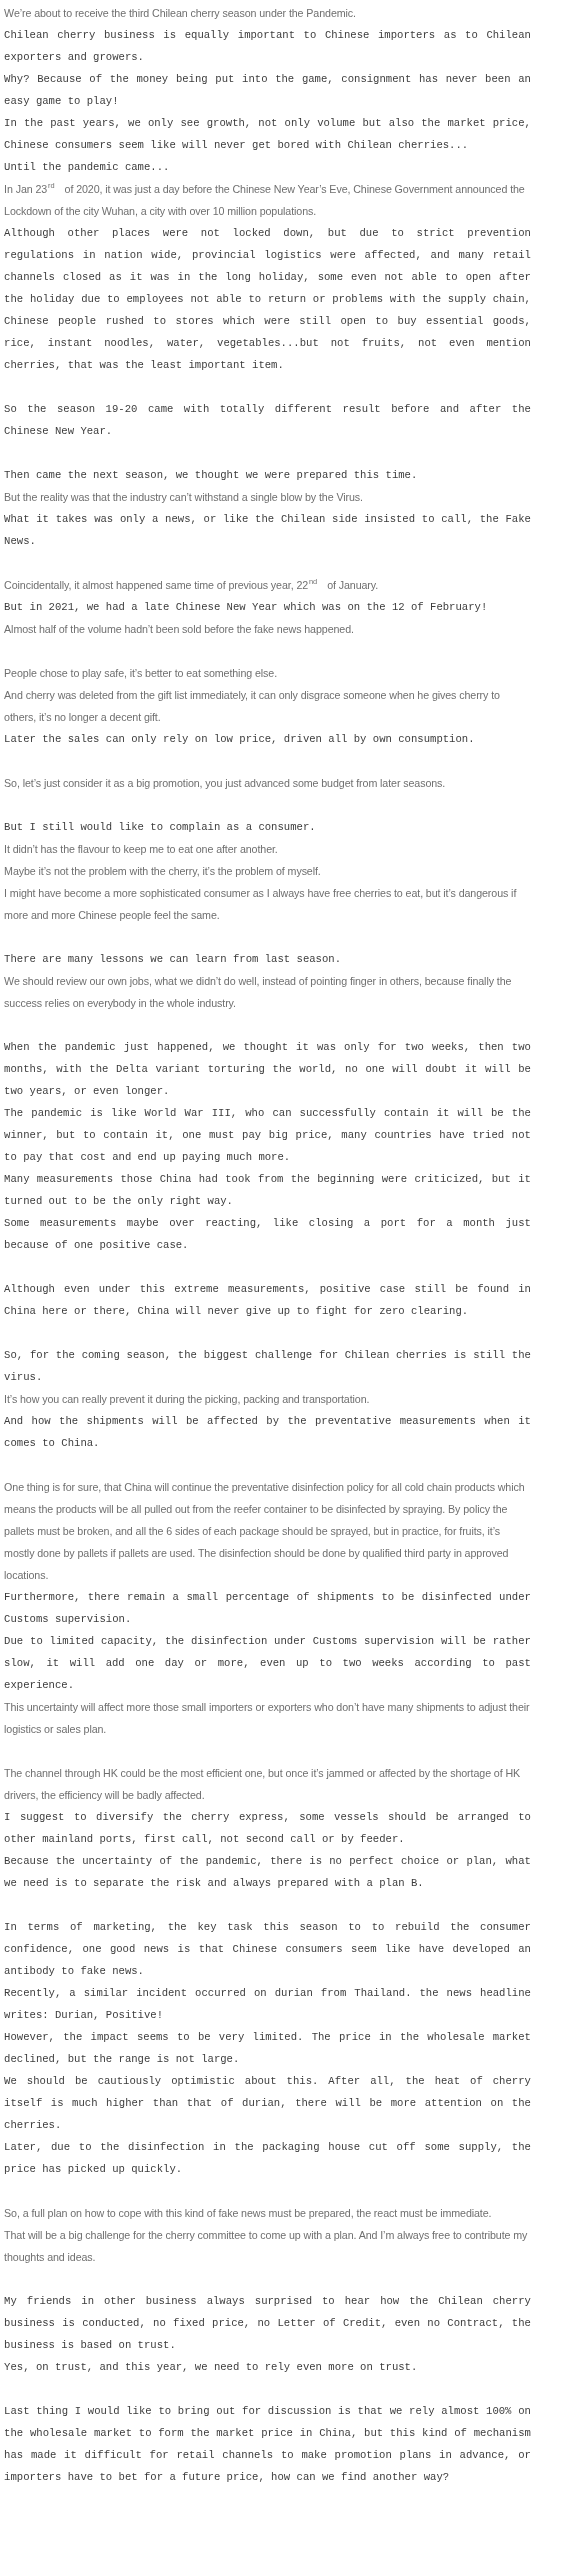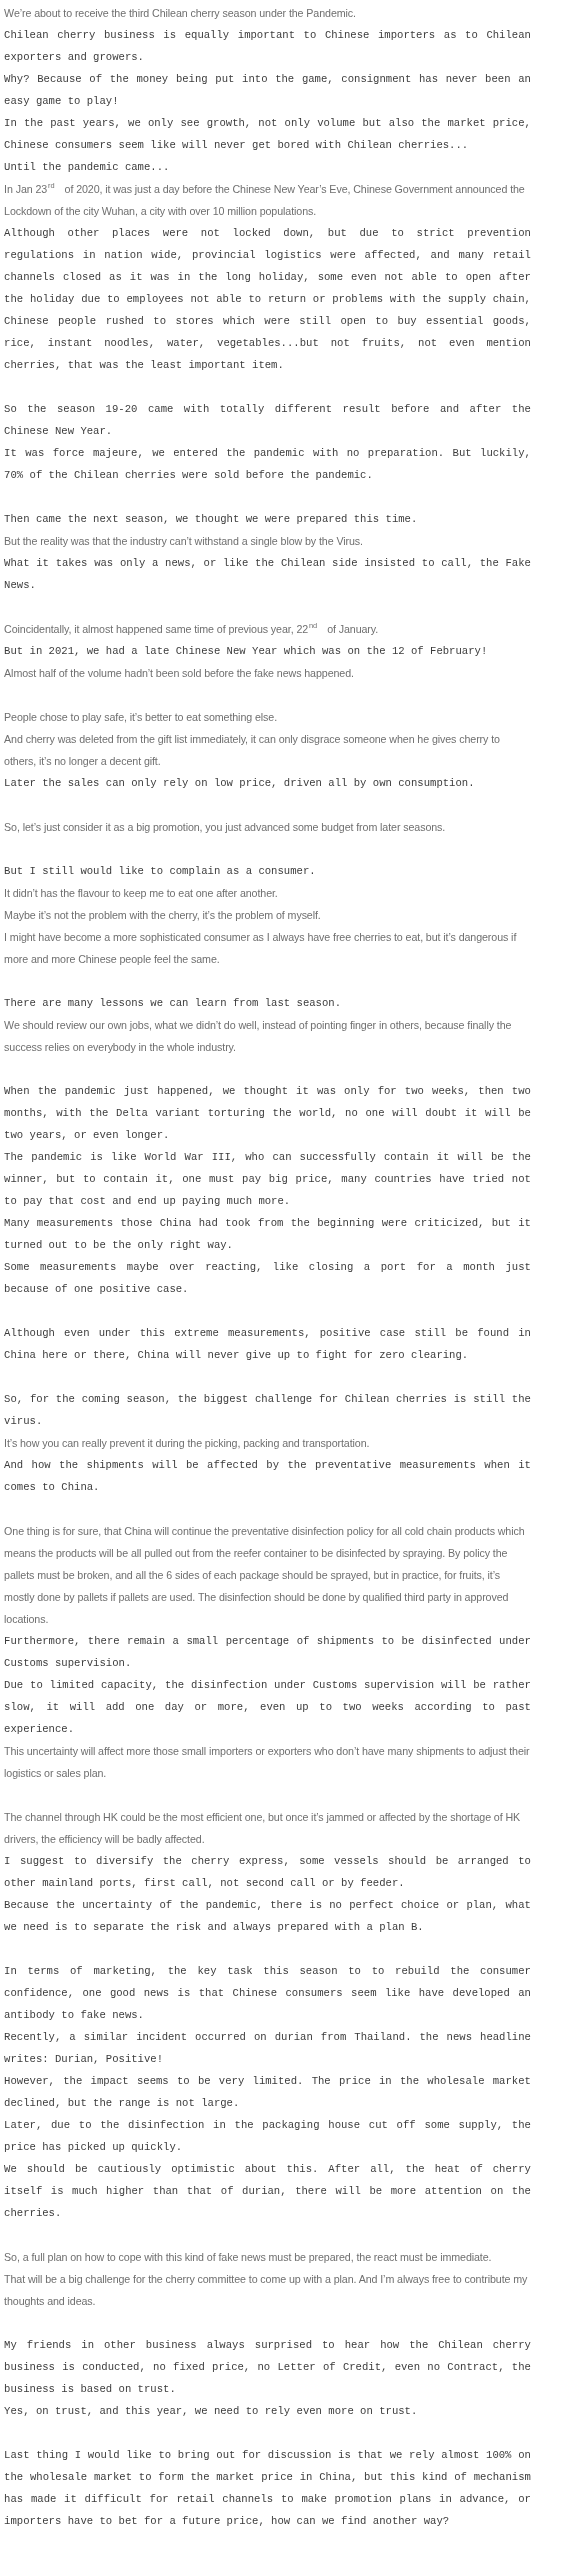--- a/index.html
+++ b/index.html
@@ -52,21 +52,20 @@
 <div class="page">
     <p class="sans"><span>We’re about to receive the third Chilean cherry season under the Pandemic.</span></p>
     <p class="mono"><span>Chilean cherry business is equally important to Chinese importers as to Chilean exporters and growers.</span></p>
     <p class="mono"><span>Why? Because of the money being put into the game, consignment has never been an easy game to play!</span></p>
     <p class="mono"><span>In the past years, we only see growth, not only volume but also the market price, Chinese consumers seem like will never get bored with Chilean cherries...</span></p>
     <p class="mono"><span>Until the pandemic came...</span></p>
     <p class="sans"><span>In Jan 23</span><sup>rd</sup><span>of 2020, it was just a day before the Chinese New Year’s Eve, Chinese Government announced the Lockdown of the city Wuhan, a city with over 10 million populations.</span></p>
     <p class="mono"><span>Although other places were not locked down, but due to strict prevention regulations in nation wide, provincial logistics were affected, and many retail channels closed as it was in the long holiday, some even not able to open after the holiday due to employees not able to return or problems with the supply chain, Chinese people rushed to stores which were still open to buy essential goods, rice, instant noodles, water, vegetables...but not fruits, not even mention cherries, that was the least important item.</span></p>
     <p class="blank">&nbsp;</p>
     <p class="mono"><span>So the season 19-20 came with totally different result before and after the Chinese New Year.</span></p>
-    <p class="mono"><span>It was force majeure, we entered the pandemic with no preparation. But luckily, 70% of the Chilean cherries were sold before the pandemic.</span></p>
     <p class="blank">&nbsp;</p>
     <p class="mono"><span>Then came the next season, we thought we were prepared this time.</span></p>
     <p class="sans"><span>But the reality was that the industry can’t withstand a single blow by the Virus.</span></p>
     <p class="mono"><span>What it takes was only a news, or like the Chilean side insisted to call, the Fake News.</span></p>
     <p class="blank">&nbsp;</p>
     <p class="sans"><span>Coincidentally, it almost happened same time of previous year, 22</span><sup>nd</sup><span>of January.</span></p>
     <p class="mono"><span>But in 2021, we had a late Chinese New Year which was on the 12 of February!</span></p>
     <p class="sans"><span>Almost half of the volume hadn’t been sold before the fake news happened.</span></p>
     <p class="blank">&nbsp;</p>
     <p class="sans"><span>People chose to play safe, it’s better to eat something else.</span></p>
@@ -99,22 +98,22 @@
     <p class="mono"><span>Due to limited capacity, the disinfection under Customs supervision will be rather slow, it will add one day or more, even up to two weeks according to past experience.</span></p>
     <p class="sans"><span>This uncertainty will affect more those small importers or exporters who don’t have many shipments to adjust their logistics or sales plan.</span></p>
     <p class="blank">&nbsp;</p>
     <p class="sans"><span>The channel through HK could be the most efficient one, but once it’s jammed or affected by the shortage of HK drivers, the efficiency will be badly affected.</span></p>
     <p class="mono"><span>I suggest to diversify the cherry express, some vessels should be arranged to other mainland ports, first call, not second call or by feeder.</span></p>
     <p class="mono"><span>Because the uncertainty of the pandemic, there is no perfect choice or plan, what we need is to separate the risk and always prepared with a plan B.</span></p>
     <p class="blank">&nbsp;</p>
     <p class="mono"><span>In terms of marketing, the key task this season to to rebuild the consumer confidence, one good news is that Chinese consumers seem like have developed an antibody to fake news.</span></p>
     <p class="mono"><span>Recently, a similar incident occurred on durian from Thailand. the news headline writes: Durian, Positive!</span></p>
     <p class="mono"><span>However, the impact seems to be very limited. The price in the wholesale market declined, but the range is not large.</span></p>
+    <p class="mono"><span>We should be cautiously optimistic about this. After all, the heat of cherry itself is much higher than that of durian, there will be more attention on the cherries.</span></p>
     <p class="mono"><span>Later, due to the disinfection in the packaging house cut off some supply, the price has picked up quickly.</span></p>
-    <p class="mono"><span>We should be cautiously optimistic about this. After all, the heat of cherry itself is much higher than that of durian, there will be more attention on the cherries.</span></p>
     <p class="blank">&nbsp;</p>
     <p class="sans"><span>So, a full plan on how to cope with this kind of fake news must be prepared, the react must be immediate.</span></p>
     <p class="sans"><span>That will be a big challenge for the cherry committee to come up with a plan. And I’m always free to contribute my thoughts and ideas.</span></p>
     <p class="blank">&nbsp;</p>
     <p class="mono"><span>My friends in other business always surprised to hear how the Chilean cherry business is conducted, no fixed price, no Letter of Credit, even no Contract, the business is based on trust.</span></p>
     <p class="mono"><span>Yes, on trust, and this year, we need to rely even more on trust.</span></p>
     <p class="blank">&nbsp;</p>
     <p class="mono"><span>Last thing I would like to bring out for discussion is that we rely almost 100% on the wholesale market to form the market price in China, but this kind of mechanism has made it difficult for retail channels to make promotion plans in advance, or importers have to bet for a future price, how can we find another way?</span></p>
   </div>
 

